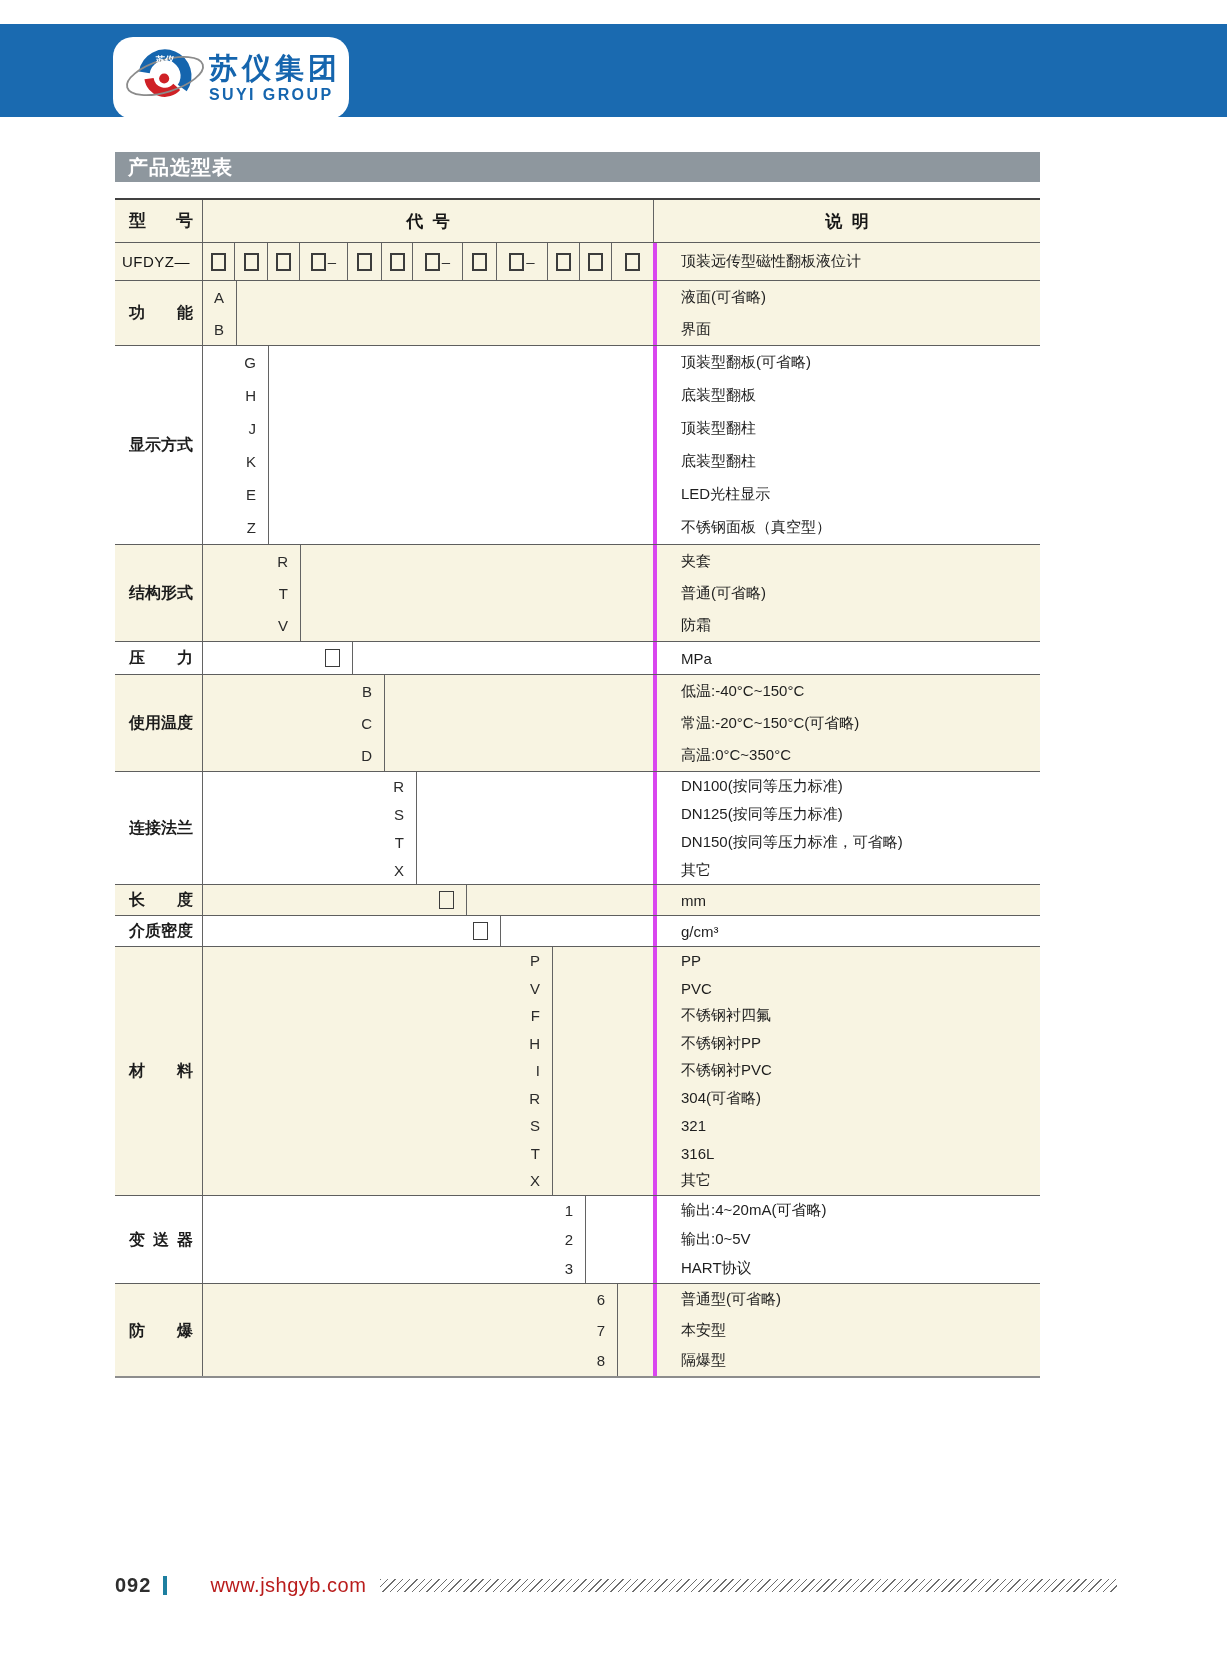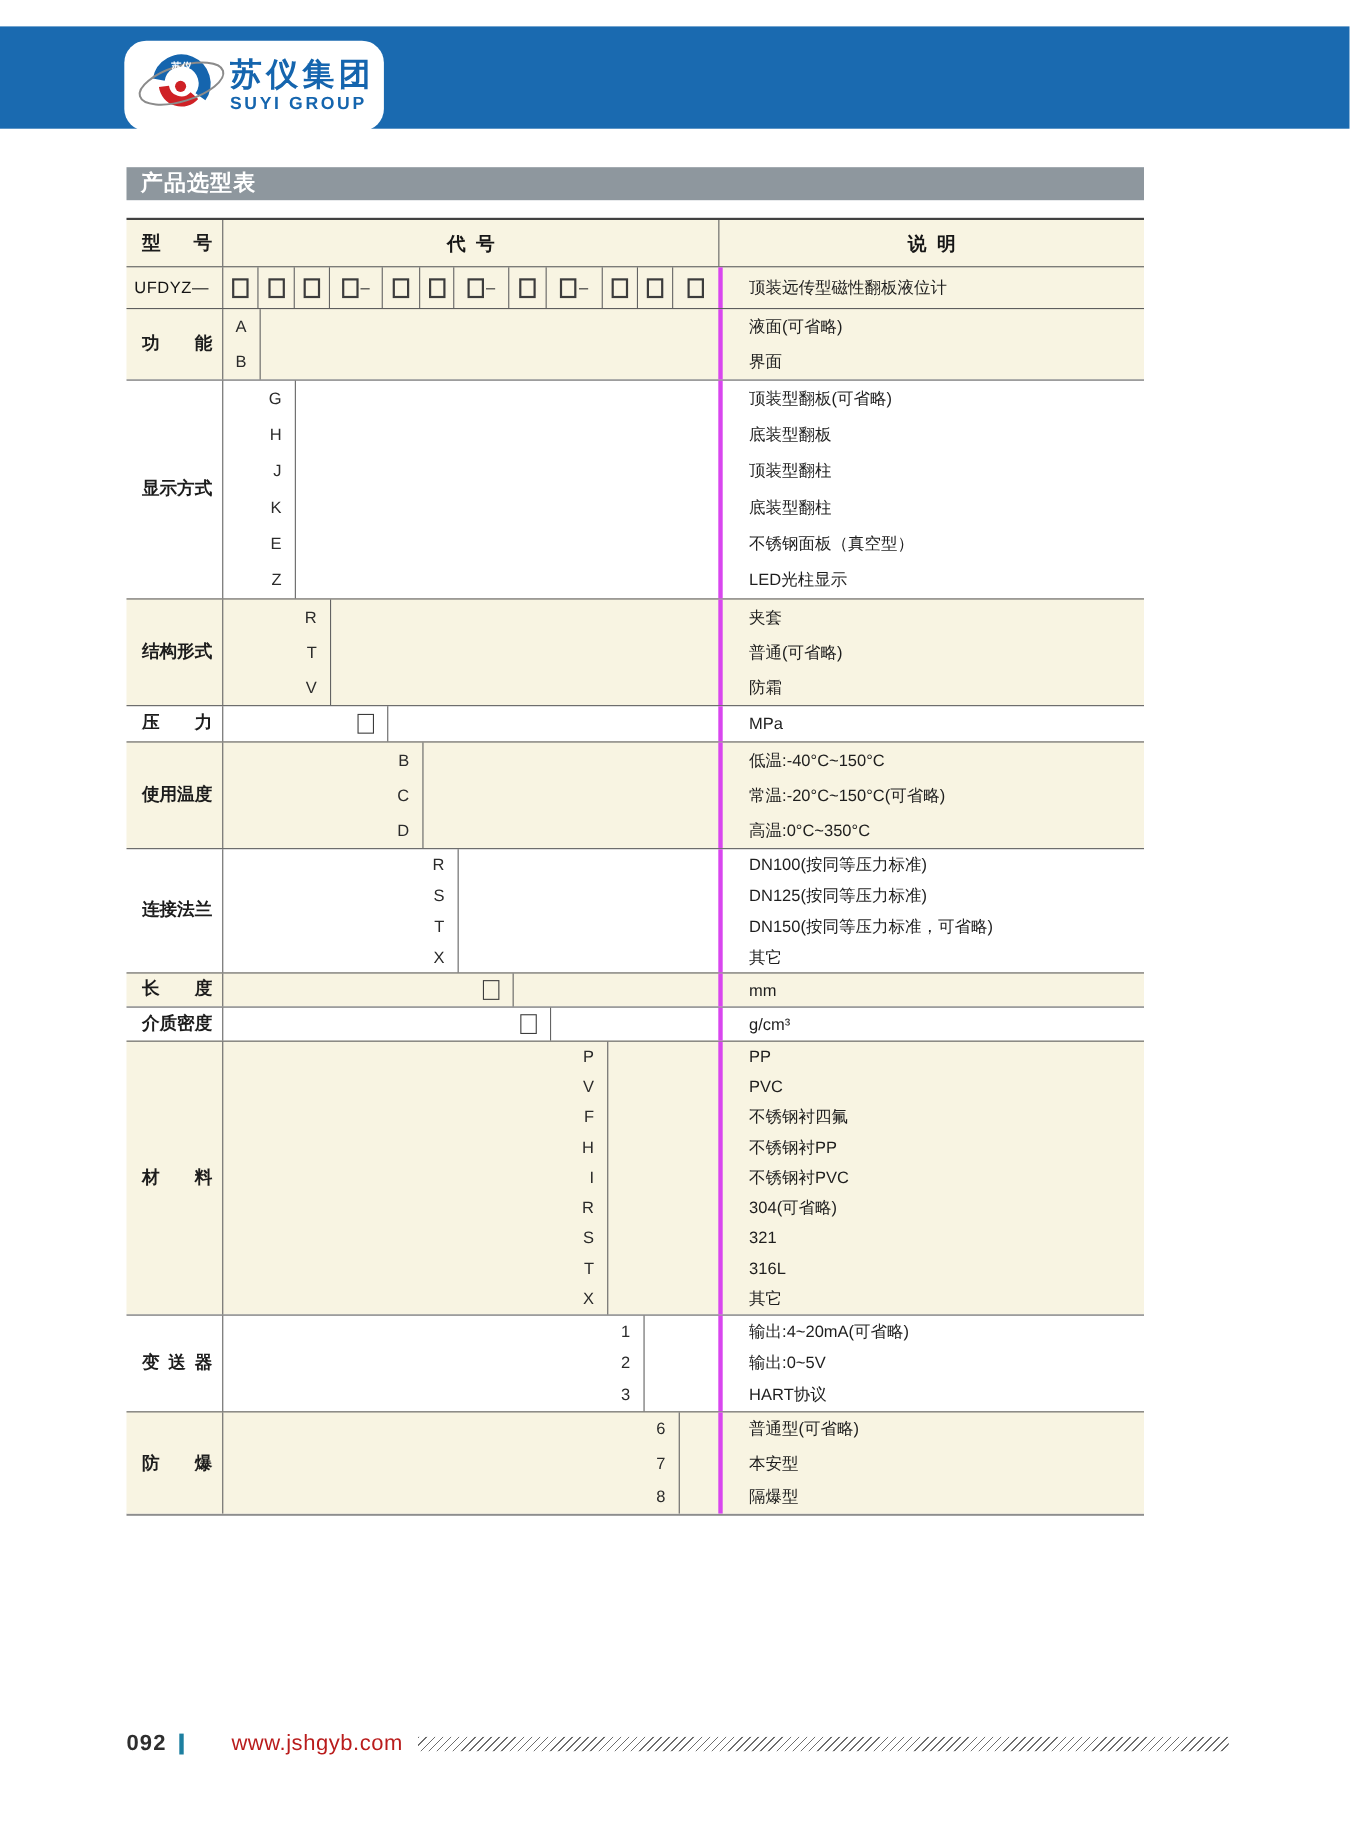--- a/index.html
+++ b/index.html
@@ -217,24 +217,24 @@
             <div class="desc-line" style="height: 33px;">
               <span>底装型翻板</span>
             </div>
             <div class="desc-line" style="height: 33px;">
               <span>顶装型翻柱</span>
             </div>
             <div class="desc-line" style="height: 33px;">
               <span>底装型翻柱</span>
             </div>
             <div class="desc-line" style="height: 33px;">
+              <span>LED光柱显示</span>
+            </div>
+            <div class="desc-line" style="height: 33px;">
               <span>不锈钢面板（真空型）</span>
-            </div>
-            <div class="desc-line" style="height: 33px;">
-              <span>LED光柱显示</span>
             </div>
           </div>
         </div>
         <div class="t-sec bg-beige">
           <div class="c-model">
             <span class="lbl">结构形式</span>
           </div>
           <div class="c-code">
             <div class="code-col" style="width: 98px;">
               <div class="code-line" style="height: 32px;">

